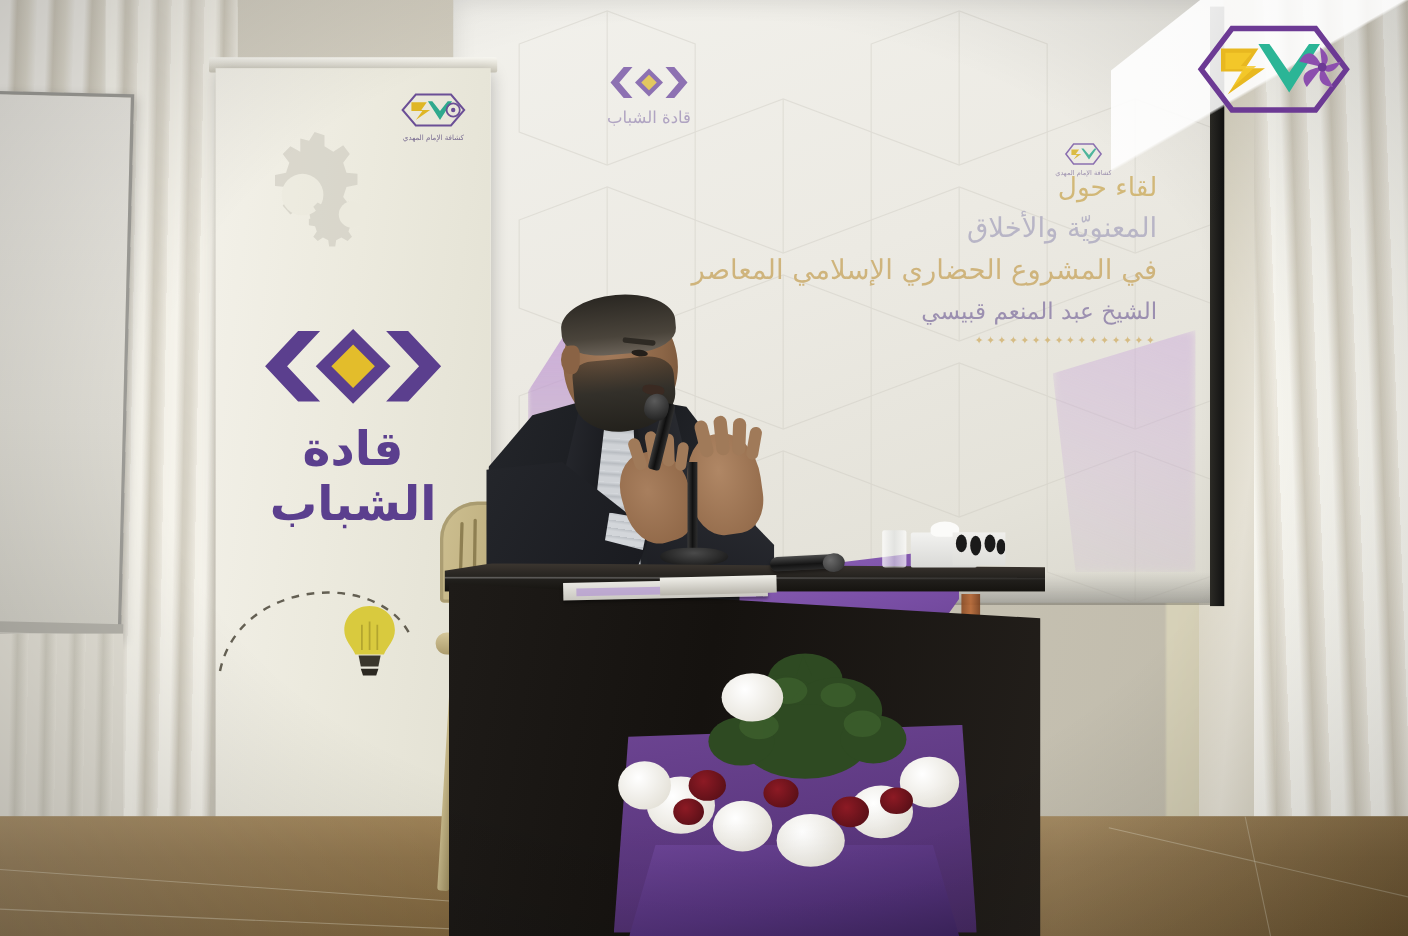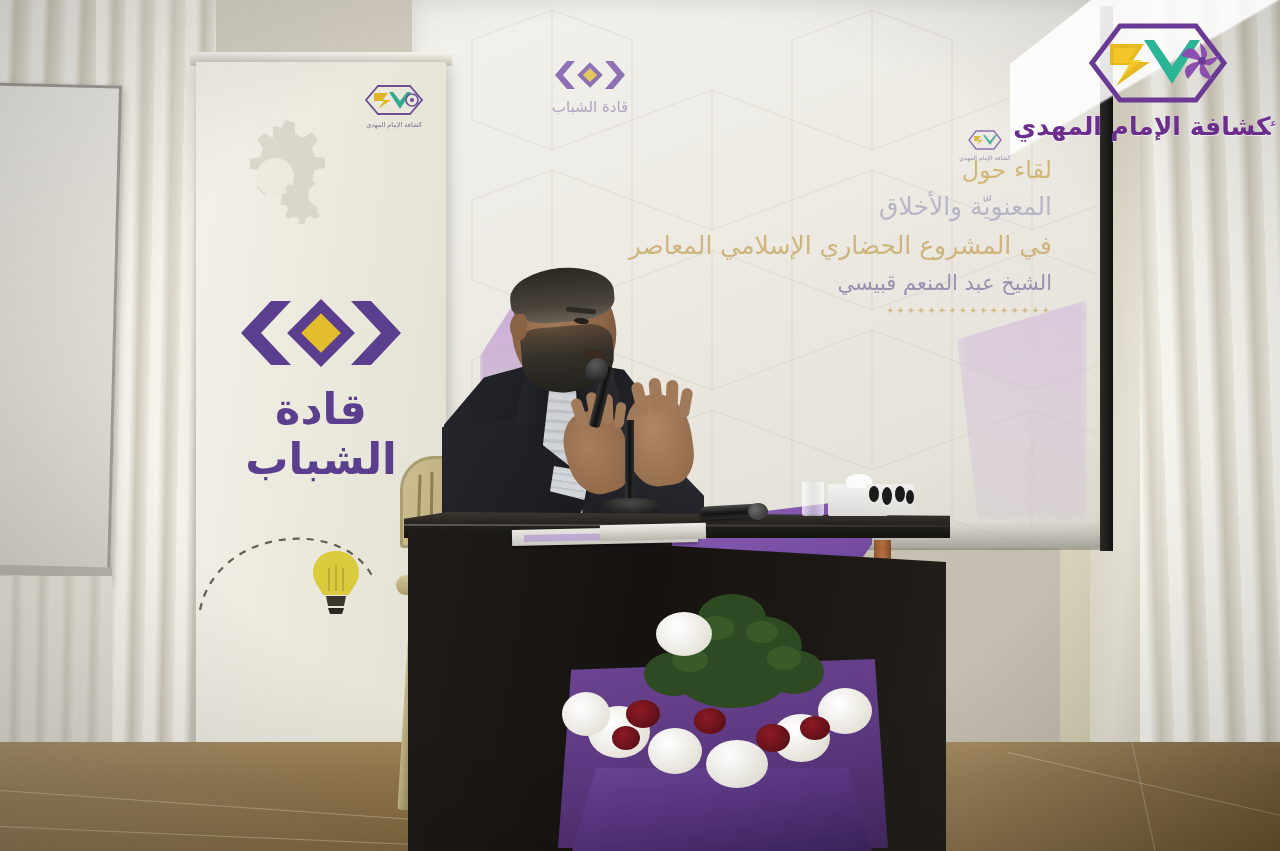--- a/index.html
+++ b/index.html
@@ -635,18 +635,15 @@
         <g fill="#8c4fae">
           <path d="M0 -20 C8 -14 10 -6 2 -2 Z"></path>
           <path d="M19 -7 C14 2 6 6 2 -2 Z"></path>
           <path d="M12 16 C2 16 -4 10 2 -2 Z"></path>
           <path d="M-12 16 C-18 8 -16 0 2 -2 Z"></path>
           <path d="M-19 -7 C-14 -16 -6 -20 2 -2 Z"></path>
         </g>
         <circle cx="2" cy="-2" r="4" fill="#6c3a94"></circle>
       </g>
     </svg>
-    <div class="wm-text">
-      <span class="wm-sup">ع</span><span>كشافة الإمام المهدي</span>
-    </div>
   </div>
 
 </div>
 
 </body></html>

